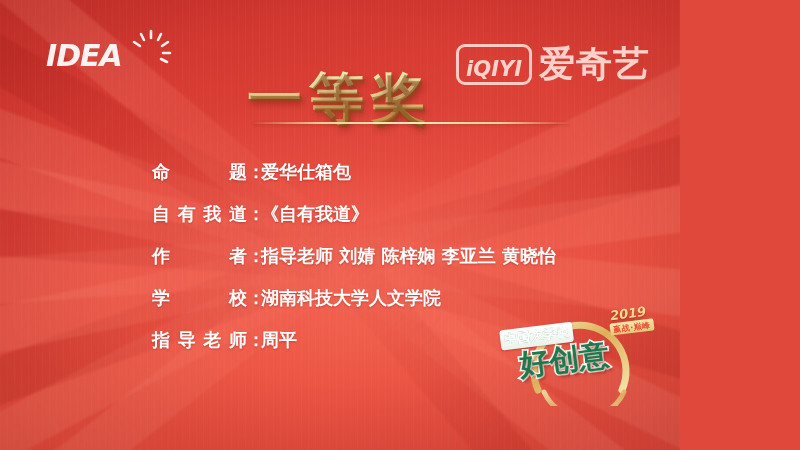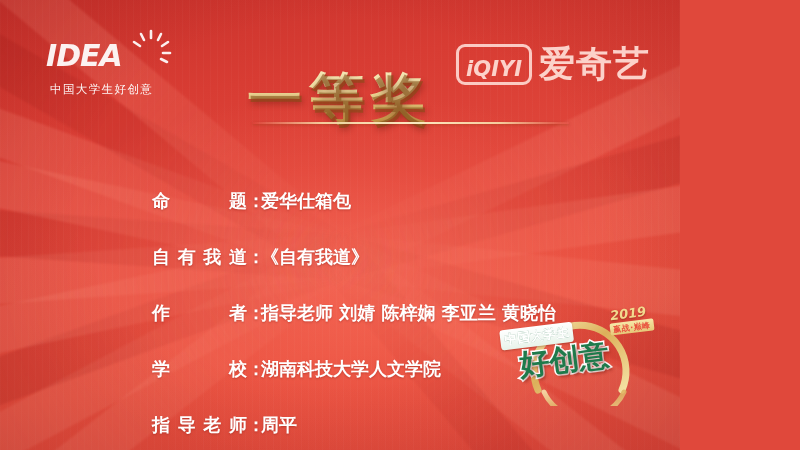--- a/index.html
+++ b/index.html
@@ -107,21 +107,20 @@
   
   .info { position:absolute; left:152px; top:158px; }
   .info-row {
     display:flex; align-items:center;
     margin-bottom:15px;
     color:#ffffff;
     font-size:18px; font-weight:bold;
     font-family:"DejaVu Sans","Liberation Sans",sans-serif;
     text-shadow:0 1px 2px rgba(120,20,15,0.35);
     line-height:1.5;
-    margin-top:29px;
   }
   .info-label {
     display:inline-block;
     width:95px;
     text-align-last:justify;
     text-align:justify;
     white-space:nowrap;
   }
   .info-colon { width:14px; display:inline-block; }
   .info-value { white-space:nowrap; }
@@ -213,21 +212,20 @@
           <path d="M23 3 L23 10"></path>
           <path d="M33 6 L30 12"></path>
           <path d="M40 14 L34 18"></path>
           <path d="M42 25 L35 25"></path>
           <path d="M39 34 L33 31"></path>
           <path d="M13 6 L16 12"></path>
           <path d="M6 14 L12 18"></path>
         </g>
       </svg>
     </div>
-    <div class="idea-sub">中国大学生好创意</div>
   </div>
 
   <div class="iqiyi">
     <div class="iqiyi-badge">iQIYI</div>
     <div class="iqiyi-cn">爱奇艺</div>
   </div>
 
   <div class="award-wrap">
     <div class="award-title">一等奖</div>
   </div>

